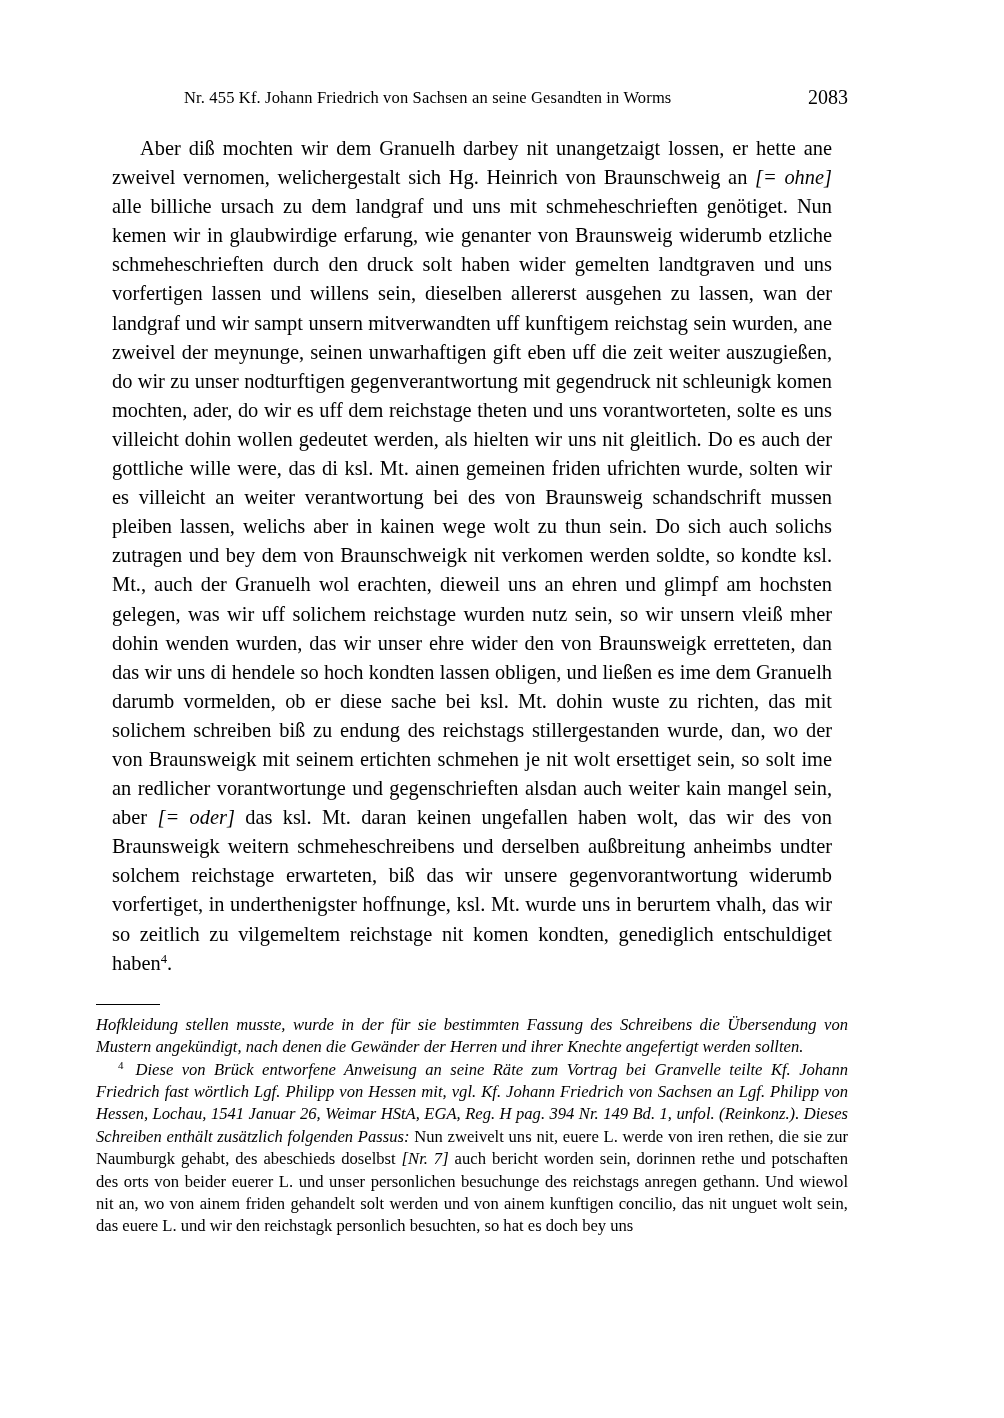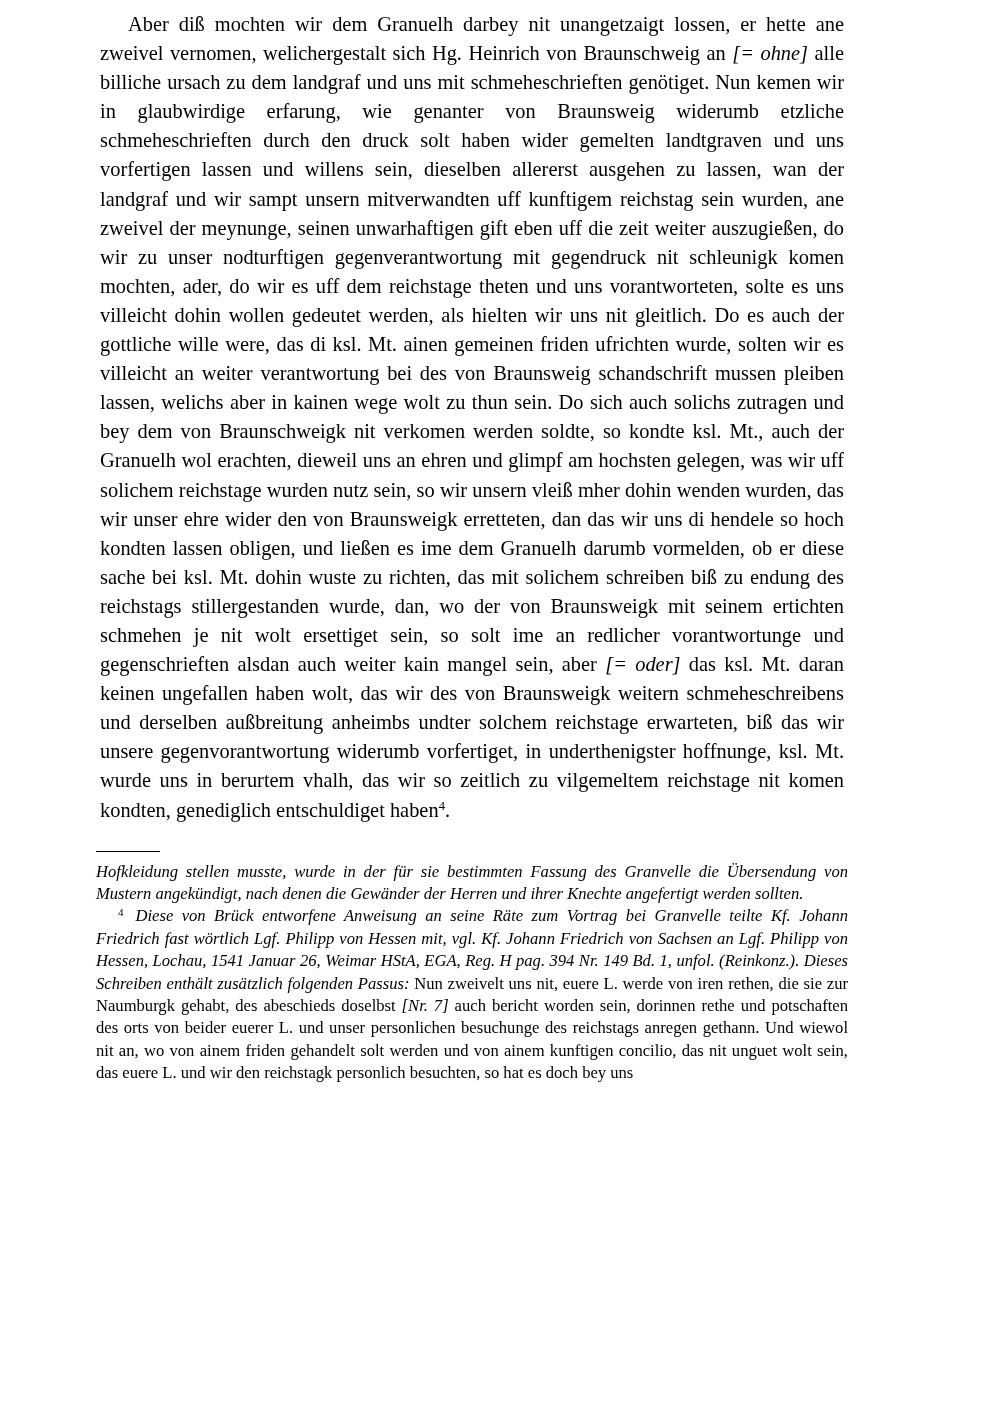--- a/index.html
+++ b/index.html
@@ -52,21 +52,21 @@
   .body-text {
     margin-top: 10px;
     font-size: 20.4px;
     line-height: 29.1px;
     text-align: justify;
     text-justify: inter-word;
     hyphens: none;
     -webkit-hyphens: none;
   }
   .body-text p {
-    margin: 4px;
+    margin: 16px;
     text-indent: 28px;
   }
   .ital {
     font-style: italic;
   }
   sup.fn {
     font-size: 0.62em;
     vertical-align: 0.52em;
     line-height: 0;
   }
@@ -113,26 +113,30 @@
   .fn-rm {
     font-style: normal;
   }
 </style>
 </head>
 <body>
 
 <div class="page">
   <div class="content">
 
+    <div class="runninghead">
+      <span class="rh-title">Nr. 455 Kf. Johann Friedrich von Sachsen an seine Gesandten in Worms</span>
+      <span class="rh-pageno">2083</span>
+    </div>
 
     <div class="body-text">
       <p><span>Aber diß mochten wir dem Granuelh darbey nit unangetzaigt lossen, er hette ane zweivel vernomen, welichergestalt sich Hg. Heinrich von Braunschweig an </span><span class="ital">[= ohne]</span><span> alle billiche ursach zu dem landgraf und uns mit schmeheschrieften genötiget. Nun kemen wir in glaubwirdige erfarung, wie genanter von Braunsweig widerumb etzliche schmeheschrieften durch den druck solt haben wider gemelten landtgraven und uns vorfertigen lassen und willens sein, dieselben allererst ausgehen zu lassen, wan der landgraf und wir sampt unsern mitverwandten uff kunftigem reichstag sein wurden, ane zweivel der meynunge, seinen unwarhaftigen gift eben uff die zeit weiter auszugießen, do wir zu unser nodturftigen gegenverantwortung mit gegendruck nit schleunigk komen mochten, ader, do wir es uff dem reichstage theten und uns vorantworteten, solte es uns villeicht dohin wollen gedeutet werden, als hielten wir uns nit gleitlich. Do es auch der gottliche wille were, das di ksl. Mt. ainen gemeinen friden ufrichten wurde, solten wir es villeicht an weiter verantwortung bei des von Braunsweig schandschrift mussen pleiben lassen, welichs aber in kainen wege wolt zu thun sein. Do sich auch solichs zutragen und bey dem von Braunschweigk nit verkomen werden soldte, so kondte ksl. Mt., auch der Granuelh wol erachten, dieweil uns an ehren und glimpf am hochsten gelegen, was wir uff solichem reichstage wurden nutz sein, so wir unsern vleiß mher dohin wenden wurden, das wir unser ehre wider den von Braunsweigk erretteten, dan das wir uns di hendele so hoch kondten lassen obligen, und ließen es ime dem Granuelh darumb vormelden, ob er diese sache bei ksl. Mt. dohin wuste zu richten, das mit solichem schreiben biß zu endung des reichstags stillergestanden wurde, dan, wo der von Braunsweigk mit seinem ertichten schmehen je nit wolt ersettiget sein, so solt ime an redlicher vorantwortunge und gegenschrieften alsdan auch weiter kain mangel sein, aber </span><span class="ital">[= oder]</span><span> das ksl. Mt. daran keinen ungefallen haben wolt, das wir des von Braunsweigk weitern schmeheschreibens und derselben außbreitung anheimbs undter solchem reichstage erwarteten, biß das wir unsere gegenvorantwortung widerumb vorfertiget, in underthenigster hoffnunge, ksl. Mt. wurde uns in berurtem vhalh, das wir so zeitlich zu vilgemeltem reichstage nit komen kondten, genediglich entschuldiget haben</span><sup class="fn">4</sup><span>.</span></p>
     </div>
 
     <div class="fn-rule"></div>
 
     <div class="footnotes">
-      <p class="fn-cont">Hofkleidung stellen musste, wurde in der für sie bestimmten Fassung des Granvelle die Übersendung von Mustern angekündigt, nach denen die Gewänder der Herren und ihrer Knechte angefertigt werden sollten.</p>
+      <p class="fn-cont">Hofkleidung stellen musste, wurde in der für sie bestimmten Fassung des Schreibens die Übersendung von Mustern angekündigt, nach denen die Gewänder der Herren und ihrer Knechte angefertigt werden sollten.</p>
       <p class="fn-item"><span class="fn-num">4</span><span class="fn-it">Diese von Brück entworfene Anweisung an seine Räte zum Vortrag bei Granvelle teilte Kf. Johann Friedrich fast wörtlich Lgf. Philipp von Hessen mit, vgl. Kf. Johann Friedrich von Sachsen an Lgf. Philipp von Hessen, Lochau, 1541 Januar 26, Weimar HStA, EGA, Reg. H pag. 394 Nr. 149 Bd. 1, unfol. (Reinkonz.). Dieses Schreiben enthält zusätzlich folgenden Passus:</span><span class="fn-rm"> Nun zweivelt uns nit, euere L. werde von iren rethen, die sie zur Naumburgk gehabt, des abeschieds doselbst </span><span class="fn-it">[Nr. 7]</span><span class="fn-rm"> auch bericht worden sein, dorinnen rethe und potschaften des orts von beider euerer L. und unser personlichen besuchunge des reichstags anregen gethann. Und wiewol nit an, wo von ainem friden gehandelt solt werden und von ainem kunftigen concilio, das nit unguet wolt sein, das euere L. und wir den reichstagk personlich besuchten, so hat es doch bey uns</span></p>
     </div>
 
   </div>
 </div>
 
 </body></html>

